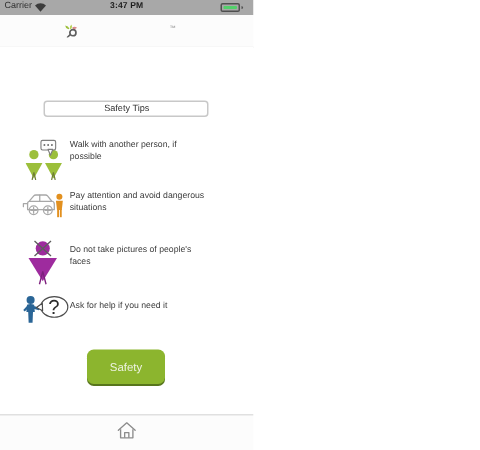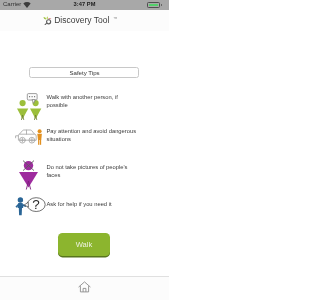--- a/index.html
+++ b/index.html
@@ -58,21 +58,20 @@
   </div>
 
   <div class="navbar">
     <svg class="logo" width="9.5" height="9.5" viewBox="0 0 20 20">
       <path d="M5.5 7.5 Q1.5 6.5 1 2 Q5.5 2.5 6.8 6.2 Z" fill="#9cbf3b"></path>
       <path d="M7.5 6.8 Q6.8 2.6 10 0.6 Q11.6 4.6 9.2 7.2 Z" fill="#b9d35c"></path>
       <path d="M11 4.6 Q14.6 3.2 17.6 5.2 Q14.6 8.2 11.6 6.8 Z" fill="#d98b8b"></path>
       <circle cx="11.8" cy="12.2" r="4.3" fill="none" stroke="#5f5f5f" stroke-width="2.4"></circle>
       <path d="M7.6 15.2 L4.2 18.6" stroke="#5f5f5f" stroke-width="2.2" stroke-linecap="round"></path>
     </svg>
-    <span class="navtxt">Discovery Tool</span>
     <span class="navtm">™</span>
   </div>
 
   <div class="content">
 
     <div class="sectionhdr">
       <span>Safety Tips</span>
     </div>
 
     <div class="tip" style="top:56px;height:33px;">
@@ -137,21 +136,21 @@
           <path d="M7.9 10.0 L11.4 11.5 L10.9 12.9 L7.3 11.9 Z"></path>
         </g>
         <ellipse cx="21.2" cy="10.6" rx="9.0" ry="6.9" fill="#fff" stroke="#4d4d4d" stroke-width="0.8"></ellipse>
         <path d="M13.2 8.2 L9.3 11.0 L13.4 13.2 Z" fill="#fff" stroke="#4d4d4d" stroke-width="0.8" stroke-linejoin="round"></path>
         <text x="21.0" y="15.4" font-size="13.5" text-anchor="middle" fill="#2b2b2b" font-family="Liberation Sans, sans-serif">?</text>
       </svg>
       <div class="tiptext" style="left:46.5px;top:5.5px;width:84px;">Ask for help if you need it</div>
     </div>
 
     <div class="startbtn">
-      <span>Walk</span>
+      <span>Safety</span>
     </div>
   </div>
 
   <div class="tabbar">
     <svg class="homeicon" width="13" height="12" viewBox="0 0 13 12">
       <path d="M0.9 5.8 L6.5 0.9 L12.1 5.8" fill="none" stroke="#8c8c8c" stroke-width="0.9" stroke-linejoin="round" stroke-linecap="round"></path>
       <path d="M2.4 5.1 V10.9 H10.6 V5.1" fill="none" stroke="#8c8c8c" stroke-width="0.9" stroke-linejoin="round"></path>
       <path d="M5.1 10.9 V7.4 H7.9 V10.9" fill="none" stroke="#8c8c8c" stroke-width="0.9" stroke-linejoin="round"></path>
     </svg>
   </div>

